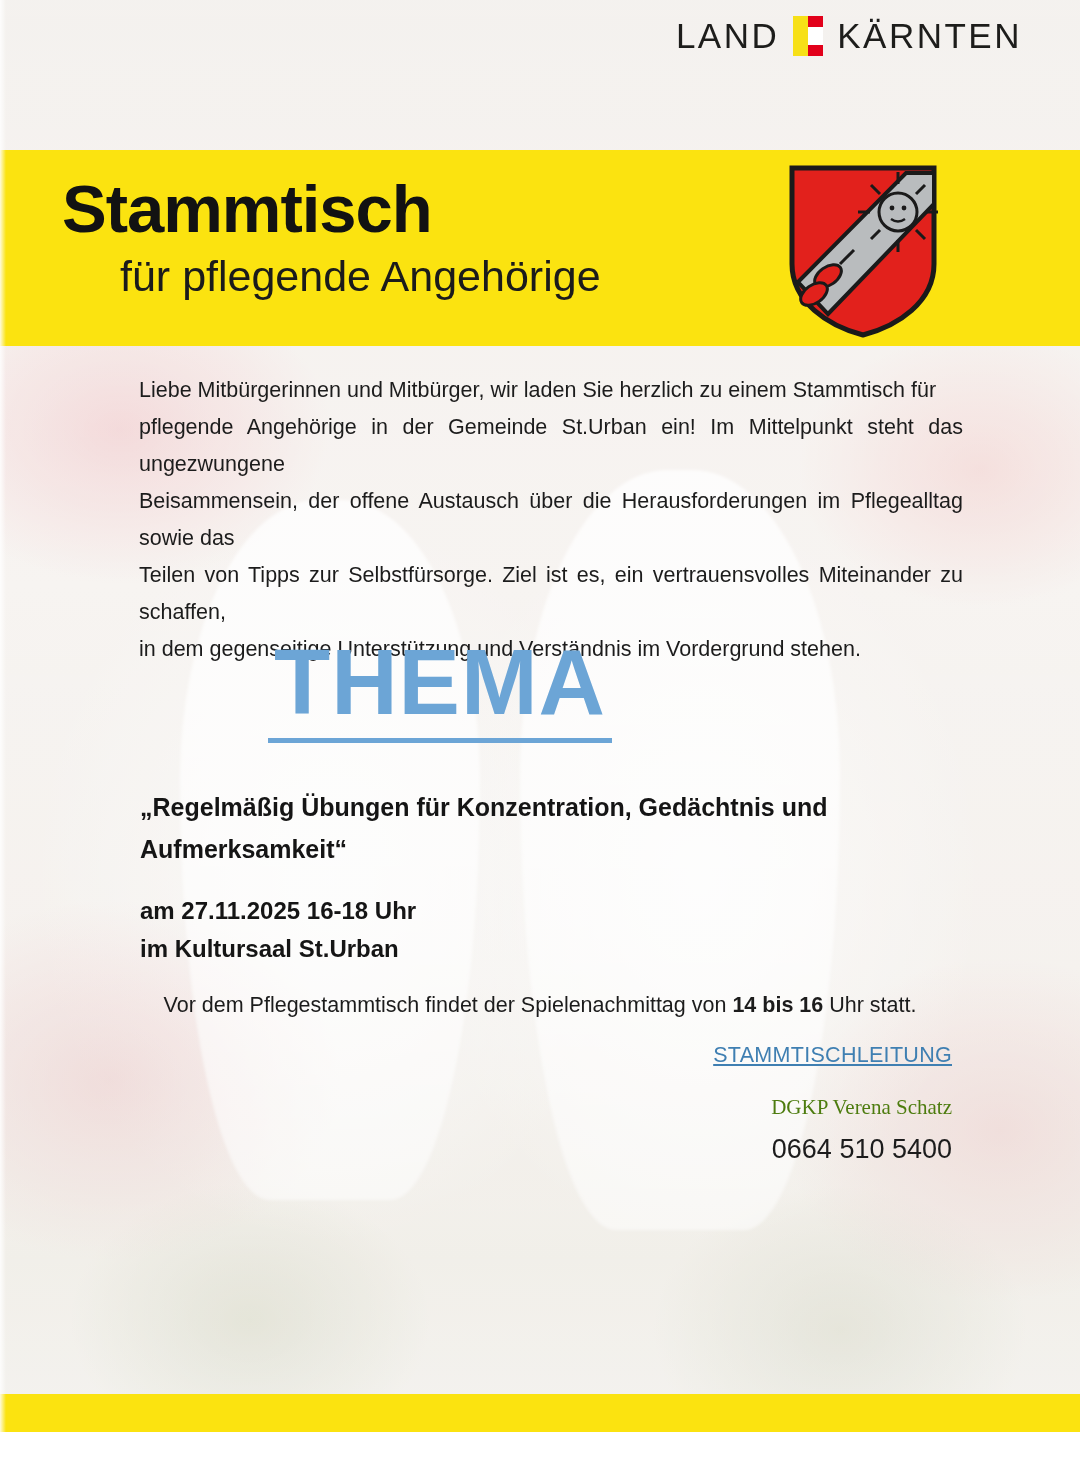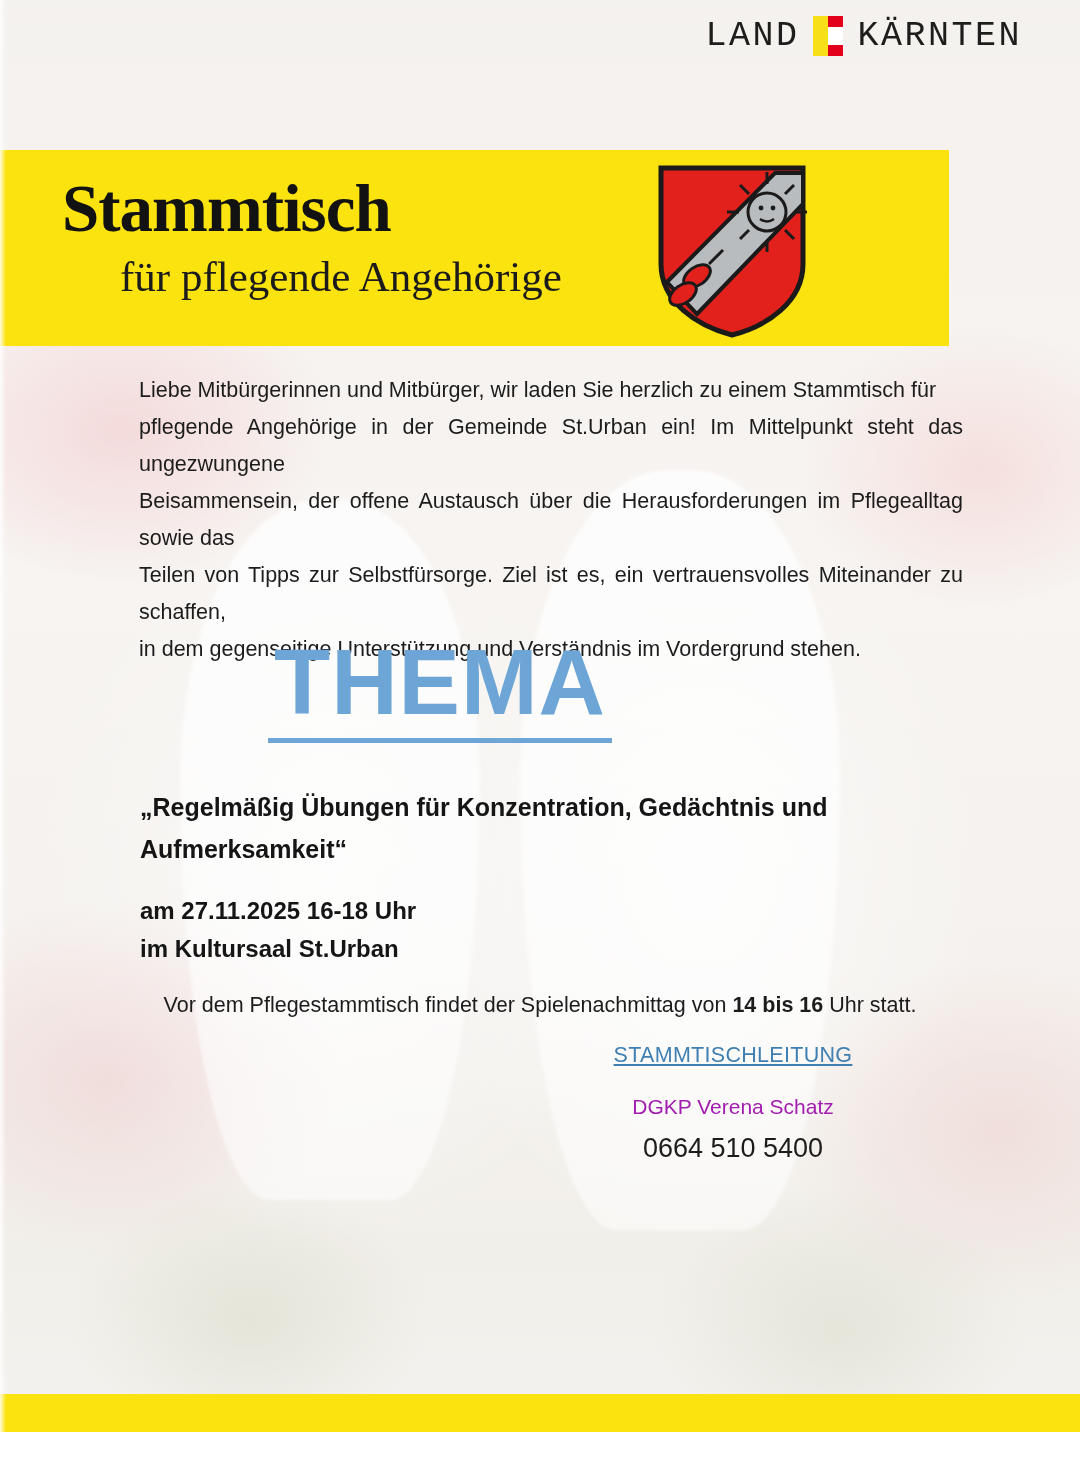--- a/index.html
+++ b/index.html
@@ -51,21 +51,21 @@
   .fig.left  { left: 180px; top: 500px;  width: 300px; height: 700px; }
   .fig.right { left: 520px; top: 470px;  width: 320px; height: 760px; }
 
   .veil {
     position: absolute; left: 0; top: 0; width: 1080px; height: 1465px;
     background: linear-gradient(180deg, rgba(255,255,255,.50), rgba(255,255,255,.42) 45%, rgba(255,255,255,.44));
   }
 
   
   .top-strip {
-    position: absolute; left: 0; top: 0; width: 1080px; height: 177px; font-family: Liberation Mono, monospace;
+    position: absolute; left: 0; top: 0; width: 1080px; height: 177px;
   }
   .land-logo {
     position: absolute; right: 58px; top: 16px;
     display: flex; align-items: center; gap: 14px;
   }
   .land-logo .word {
     font-size: 35px; letter-spacing: 2.5px; color: #1d1d1b; font-weight: 400;
   }
   .land-mark {
     width: 30px; height: 40px; position: relative;
@@ -77,23 +77,22 @@
     background: #ffffff;
   }
   .land-mark::after {
     content: ""; position: absolute; left: 15px; top: 0; width: 15px; height: 40px;
     background:
       linear-gradient(180deg, #e2001a 0 11px, transparent 11px 29px, #e2001a 29px 40px);
   }
 
   
   .title-band {
-    position: absolute; left: 0; top: 150px; width: 949px; height: 196px;
+    position: absolute; left: 0; top: 150px; width: 1080px; height: 196px;
     background: #fbe310;
-    font-family: Liberation Serif, serif;
   }
   .title-main {
     position: absolute; left: 62px; top: 20px;
     font-size: 67px; font-weight: 700; letter-spacing: -1px; color: #121212;
   }
   .title-sub {
     position: absolute; left: 120px; top: 102px;
     font-size: 43px; font-weight: 400; color: #1b1b1b;
   }
 
@@ -137,28 +136,28 @@
     color: #151515;
   }
 
   .before {
     position: absolute; left: 128px; top: 993px; width: 824px;
     text-align: center; font-size: 21.5px; color: #1c1c1c;
   }
   .before b { font-weight: 700; }
 
   .lead-block {
-    position: absolute; right: 112px; top: 1043px; width: 470px;
-    text-align: center;
+    position: absolute; right: 128px; top: 1043px; width: 470px;
+    text-align: right;
   }
   .lead-title {
     font-size: 21.5px; color: #3f7fb2; text-decoration: underline;
     letter-spacing: .3px;
   }
-  .lead-name { margin-top: 27px; font-size: 21px; color: #a21caf; }
+  .lead-name { margin-top: 27px; font-size: 21px; color: #4d7c0f; font-family: Liberation Serif, serif; }
   .lead-phone { margin-top: 14px; font-size: 27px; color: #1c1c1c; }
 
   
   .logos {
     position: absolute; left: 0; top: 1280px; width: 1080px; height: 95px;
   }
 
   
   .bottom-band {
     position: absolute; left: 0; top: 1394px; width: 1080px; height: 38px;

